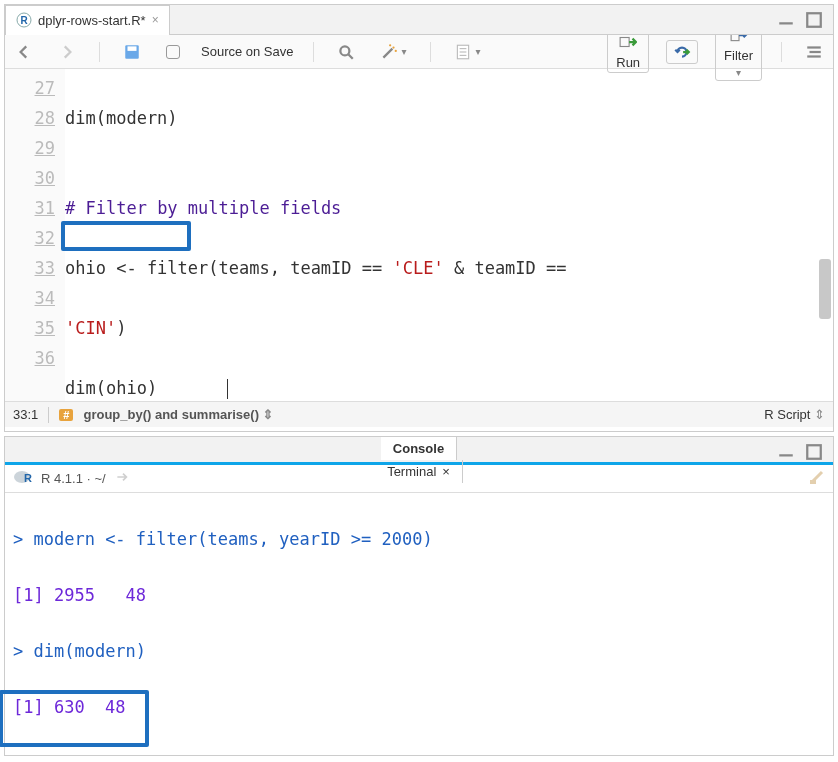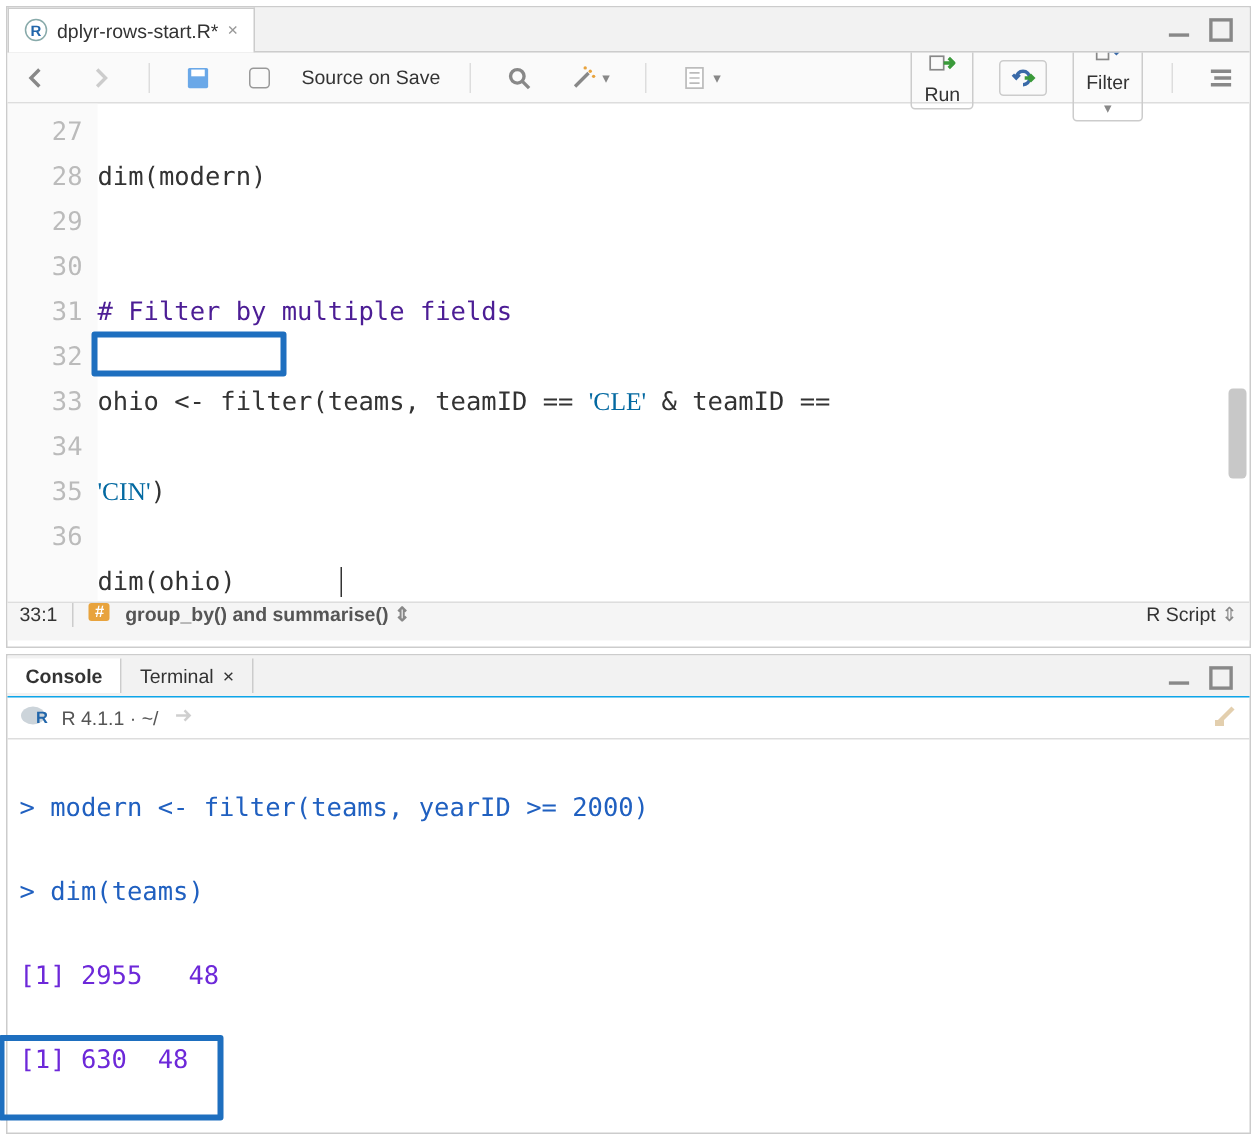--- a/index.html
+++ b/index.html
@@ -85,70 +85,72 @@
     overflow:hidden;
   }
   .gutter {
     width: 60px;
     background: #fafafa;
     color: #bbb;
     text-align: right;
     padding: 4px 10px 4px 4px;
     font-size: 17px;
     line-height: 30px;
+    text-decoration: underline;
   }
   .code {
     flex:1;
     padding: 4px 0;
     font-size: 17px;
     line-height: 30px;
     white-space: pre;
     color: #333;
     position:relative;
   }
   .tok-comment { color:#4c1d95; }
-  .tok-str { color:#0369a1;font-family:Liberation Serif, serif; }
+  .tok-str { color:#b91c1c; }
   .highlight-box {
     position:absolute;
     border: 4px solid #1e6fbf;
     border-radius:2px;
     pointer-events:none;
   }
   .caret {
     display:inline-block; width:1px; height:20px; background:#333;
     vertical-align:middle;
   }
   .scroll-ind {
     position:absolute; right:2px; top:190px;
     width:12px; height:60px; background:#c8c8c8; border-radius:3px;
   }
   
   .status {
-    display:flex; align-items:flex-start;
+    display:flex; align-items:center;
     border-top:1px solid #ddd;
     background:#f5f5f5;
     font-family: -apple-system, Helvetica, Arial, sans-serif;
     font-size:13px;
     height:26px;
     padding:0 8px;
     gap:10px;
   }
   .sect-badge {
     background:#e8a33d; color:#fff; font-weight:bold;
     padding:0 4px; border-radius:2px; font-size:11px;
   }
   .dropdown-ind { color:#888; }
   
   .console-tabs {
     display:flex; align-items:center;
-    background:#f2f2f2; border-bottom:1px solid #0ea5e9;
+    background:#f2f2f2; border-bottom:3px solid #0ea5e9;
     height:28px;
     font-family: -apple-system, Helvetica, Arial, sans-serif;
     font-size:13px;
     position:relative;
+    flex-direction:column;
   }
   .console-tabs .ct {
     padding:4px 12px; border-right:1px solid #ccc;
     display:flex; gap:6px; align-items:center;
   }
   .console-tabs .ct.active { background:#fff; font-weight:bold; }
   .console-info {
     display:flex; align-items:center; gap:8px;
     padding:4px 8px;
     border-bottom:1px solid #ddd;
@@ -354,22 +356,22 @@
           <path d="M3 8 L11 8 M8 5 L11 8 L8 11" fill="none" stroke="#888" stroke-width="1.5"></path>
         </svg></span>
     <span class="spacer"></span>
     <span><svg class="brush" viewBox="0 0 16 16">
           <path d="M3 13 L8 8 L13 3" stroke="#c8a060" stroke-width="3" fill="none"></path>
           <rect x="1" y="11" width="6" height="4" fill="#c8a060"></rect>
         </svg></span>
   </div>
   <div class="console-body">
 <div><span class="prompt">&gt; </span><span class="prompt">modern &lt;- filter(teams, yearID &gt;= 2000)</span></div>
-<div><span class="prompt">&gt; </span><span class="prompt">dim(teams)</span></div>
 <div class="out">[1] 2955   48</div>
+<div><span class="prompt">&gt; </span><span class="prompt">dim(modern)</span></div>
 <div class="out">[1] 630  48</div>
 
 
 
 
 
     <div class="highlight-box" style="left:-6px; top:197px; width:150px; height:57px;"></div>
   </div>
 </div>
 

